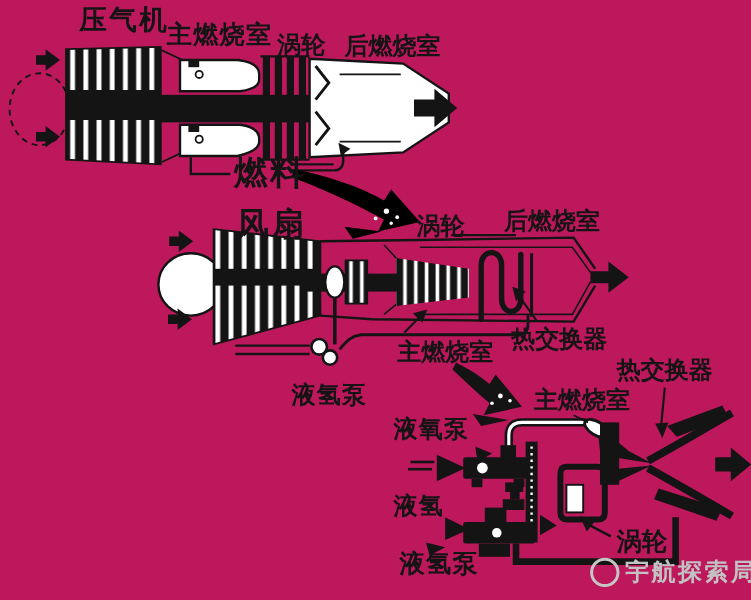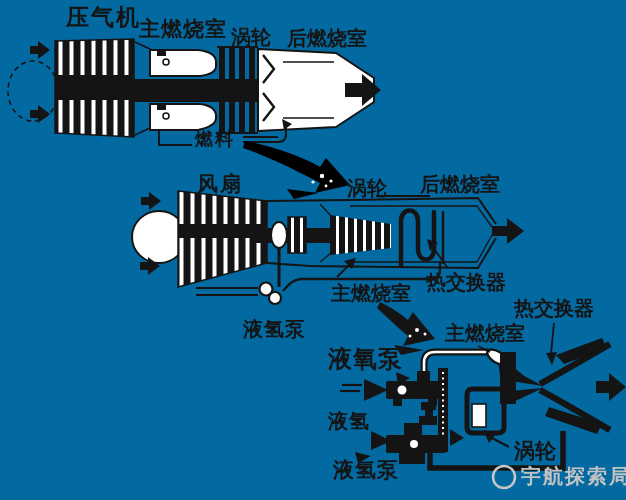--- a/index.html
+++ b/index.html
@@ -1,16 +1,16 @@
 <!DOCTYPE html>
 <html><head>
 <meta charset="utf-8">
 <style>
   html,body{margin:0;padding:0;background:#fff;}
-  #stage{position:relative;width:626px;height:500px;background:#0369a1;overflow:hidden;
+  #stage{position:relative;width:626px;height:500px;background:#be185d;overflow:hidden;
          font-family:"DejaVu Sans",sans-serif;}
   #stage svg{position:absolute;left:0;top:0;}
   .lbl{position:absolute;font-weight:700;color:#141414;white-space:nowrap;line-height:1;
        font-family:"DejaVu Sans",sans-serif;}
   .wm{position:absolute;font-weight:700;color:#c2c2c2;white-space:nowrap;line-height:1;
       letter-spacing:2px;}
 </style>
 </head>
 <body>
 
@@ -200,30 +200,30 @@
     <line x1="478" y1="346" x2="490" y2="352" stroke="#141414" stroke-width="1.5"></line>
   </g>
 
   <circle cx="504" cy="477" r="11" fill="none" stroke="#c6c6c6" stroke-width="2.5"></circle>
 </svg>
 
   <span class="lbl" style="left:66px;top:6px;font-size:23px;letter-spacing:2px">压气机</span>
   <span class="lbl" style="left:139px;top:19px;font-size:21px;letter-spacing:1px">主燃烧室</span>
   <span class="lbl" style="left:231px;top:27px;font-size:20px">涡轮</span>
   <span class="lbl" style="left:287px;top:28px;font-size:20px">后燃烧室</span>
-  <span class="lbl" style="left:195px;top:130px;font-size:18px;letter-spacing:2px">燃料</span>
-
-  <span class="lbl" style="left:197px;top:174px;font-size:21px;letter-spacing:2px">风扇</span>
+  <span class="lbl" style="left:195px;top:130px;font-size:28px;letter-spacing:2px">燃料</span>
+
+  <span class="lbl" style="left:197px;top:174px;font-size:27px;letter-spacing:2px">风扇</span>
   <span class="lbl" style="left:347px;top:178px;font-size:20px">涡轮</span>
   <span class="lbl" style="left:420px;top:174px;font-size:20px">后燃烧室</span>
   <span class="lbl" style="left:426px;top:272px;font-size:20px">热交换器</span>
   <span class="lbl" style="left:331px;top:283px;font-size:20px">主燃烧室</span>
   <span class="lbl" style="left:243px;top:319px;font-size:20px;letter-spacing:1px">液氢泵</span>
 
   <span class="lbl" style="left:514px;top:298px;font-size:20px">热交换器</span>
   <span class="lbl" style="left:445px;top:323px;font-size:20px">主燃烧室</span>
-  <span class="lbl" style="left:328px;top:347px;font-size:24px;letter-spacing:1px">液氧泵</span>
+  <span class="lbl" style="left:328px;top:347px;font-size:20px;letter-spacing:1px">液氧泵</span>
   <span class="lbl" style="left:328px;top:411px;font-size:20px;letter-spacing:1px">液氢</span>
   <span class="lbl" style="left:333px;top:460px;font-size:21px;letter-spacing:1px">液氢泵</span>
   <span class="lbl" style="left:514px;top:441px;font-size:21px">涡轮</span>
 
   <span class="wm" style="left:521px;top:466px;font-size:20px">宇航探索局</span>
 </div>
 
 </body></html>

